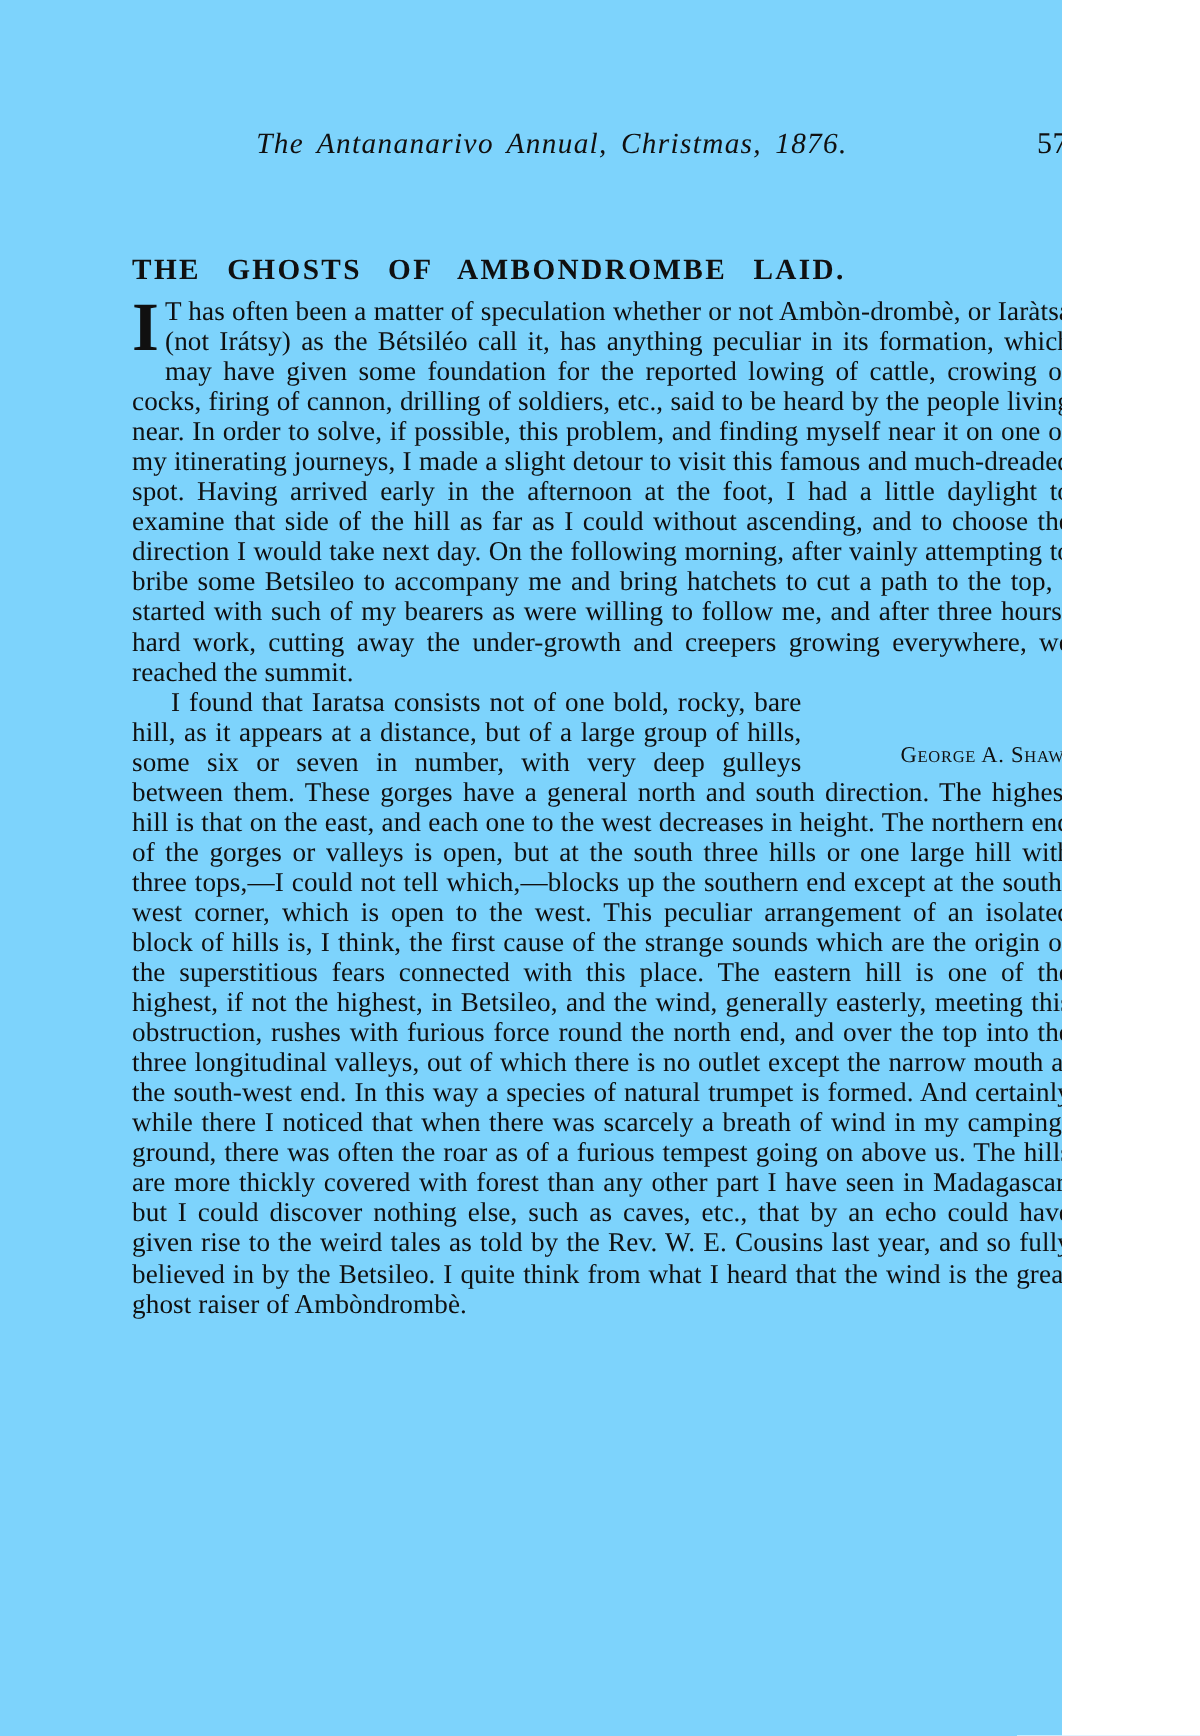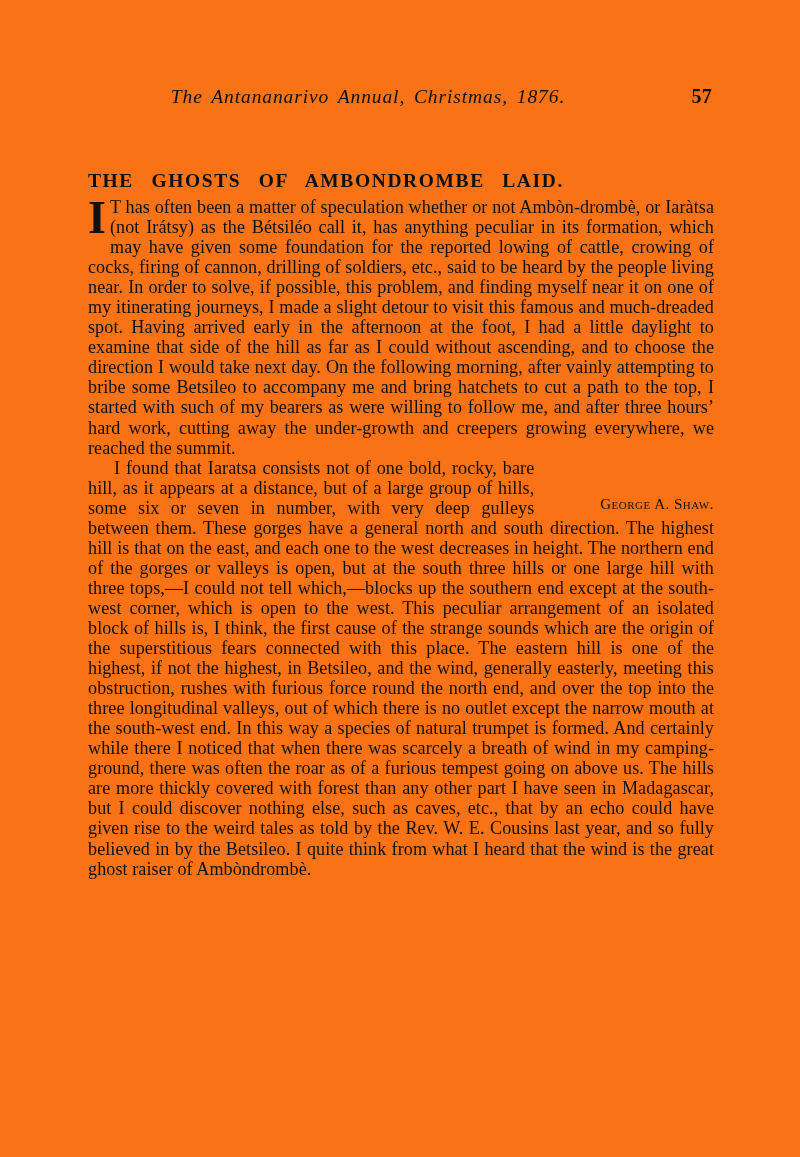--- a/index.html
+++ b/index.html
@@ -6,23 +6,23 @@
     margin: 0;
     padding: 0;
     background: #ffffff;
   }
   body {
     font-family: "Liberation Serif", "DejaVu Serif", serif;
     color: #101010;
   }
   .page {
     position: relative;
-    width: 800px;
+    width: 708px;
     height: 1157px;
-    background: #f97316;
+    background: #7dd3fc;
     overflow: hidden;
   }
 
   
   .running-head {
     position: absolute;
     left: 88px;
     top: 86px;
     width: 624px;
     height: 26px;
@@ -36,21 +36,21 @@
     font-style: italic;
     font-size: 19.5px;
     letter-spacing: 0.9px;
     word-spacing: 3px;
     white-space: nowrap;
   }
   .rh-folio {
     position: absolute;
     right: 0;
     top: -1px;
-    font-weight: bold;
+    font-weight: normal;
     font-size: 20px;
     letter-spacing: 0.3px;
   }
 
   
   .article-title {
     position: absolute;
     left: 88px;
     top: 157px;
     width: 624px;

